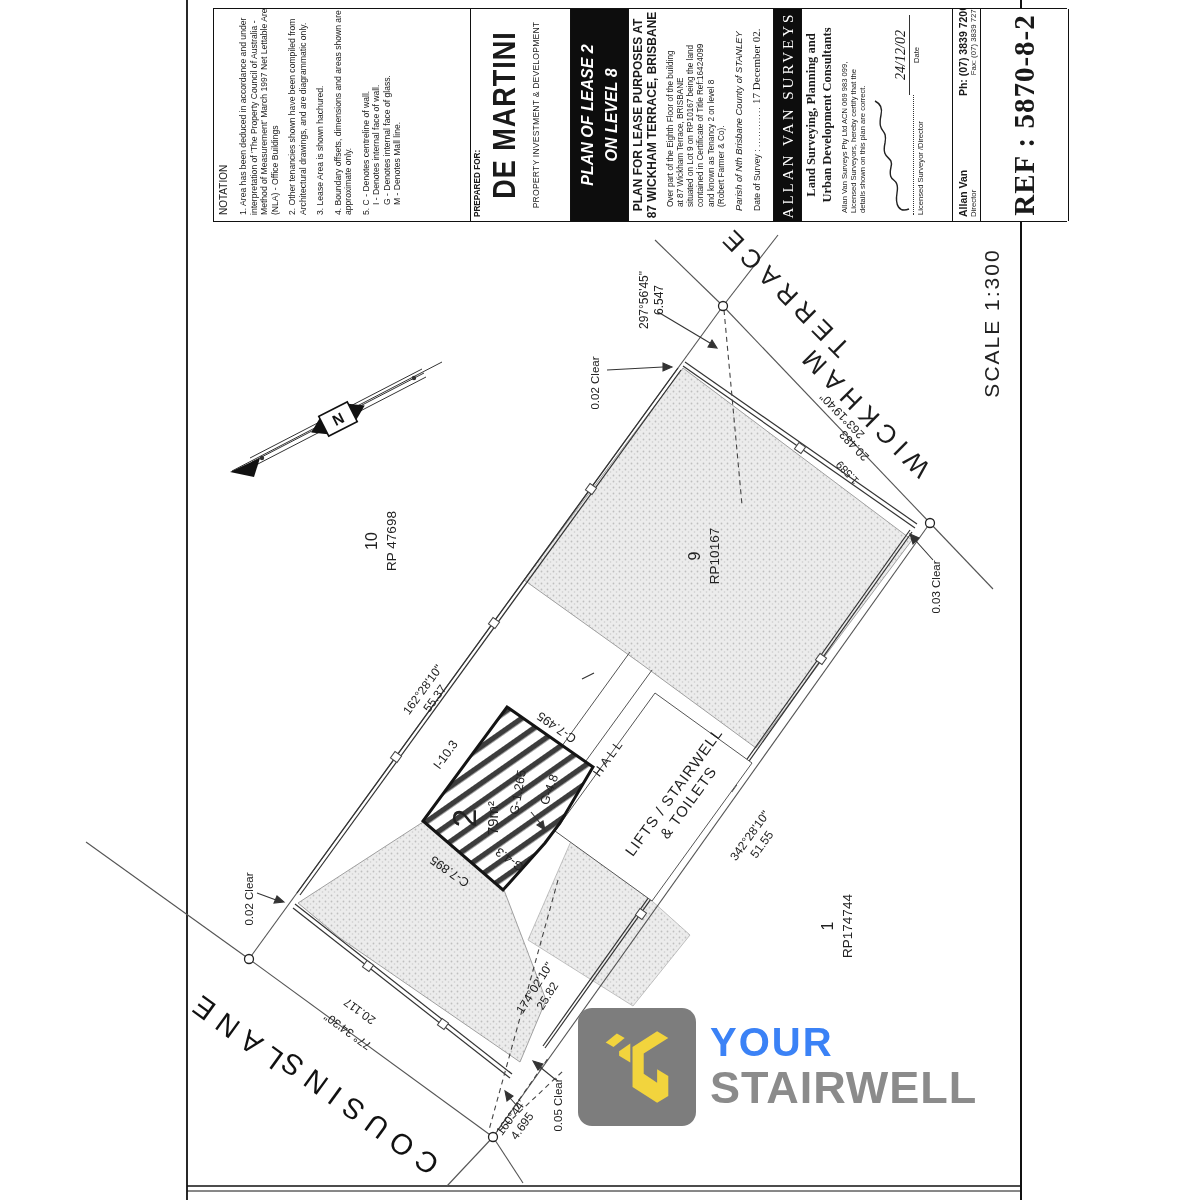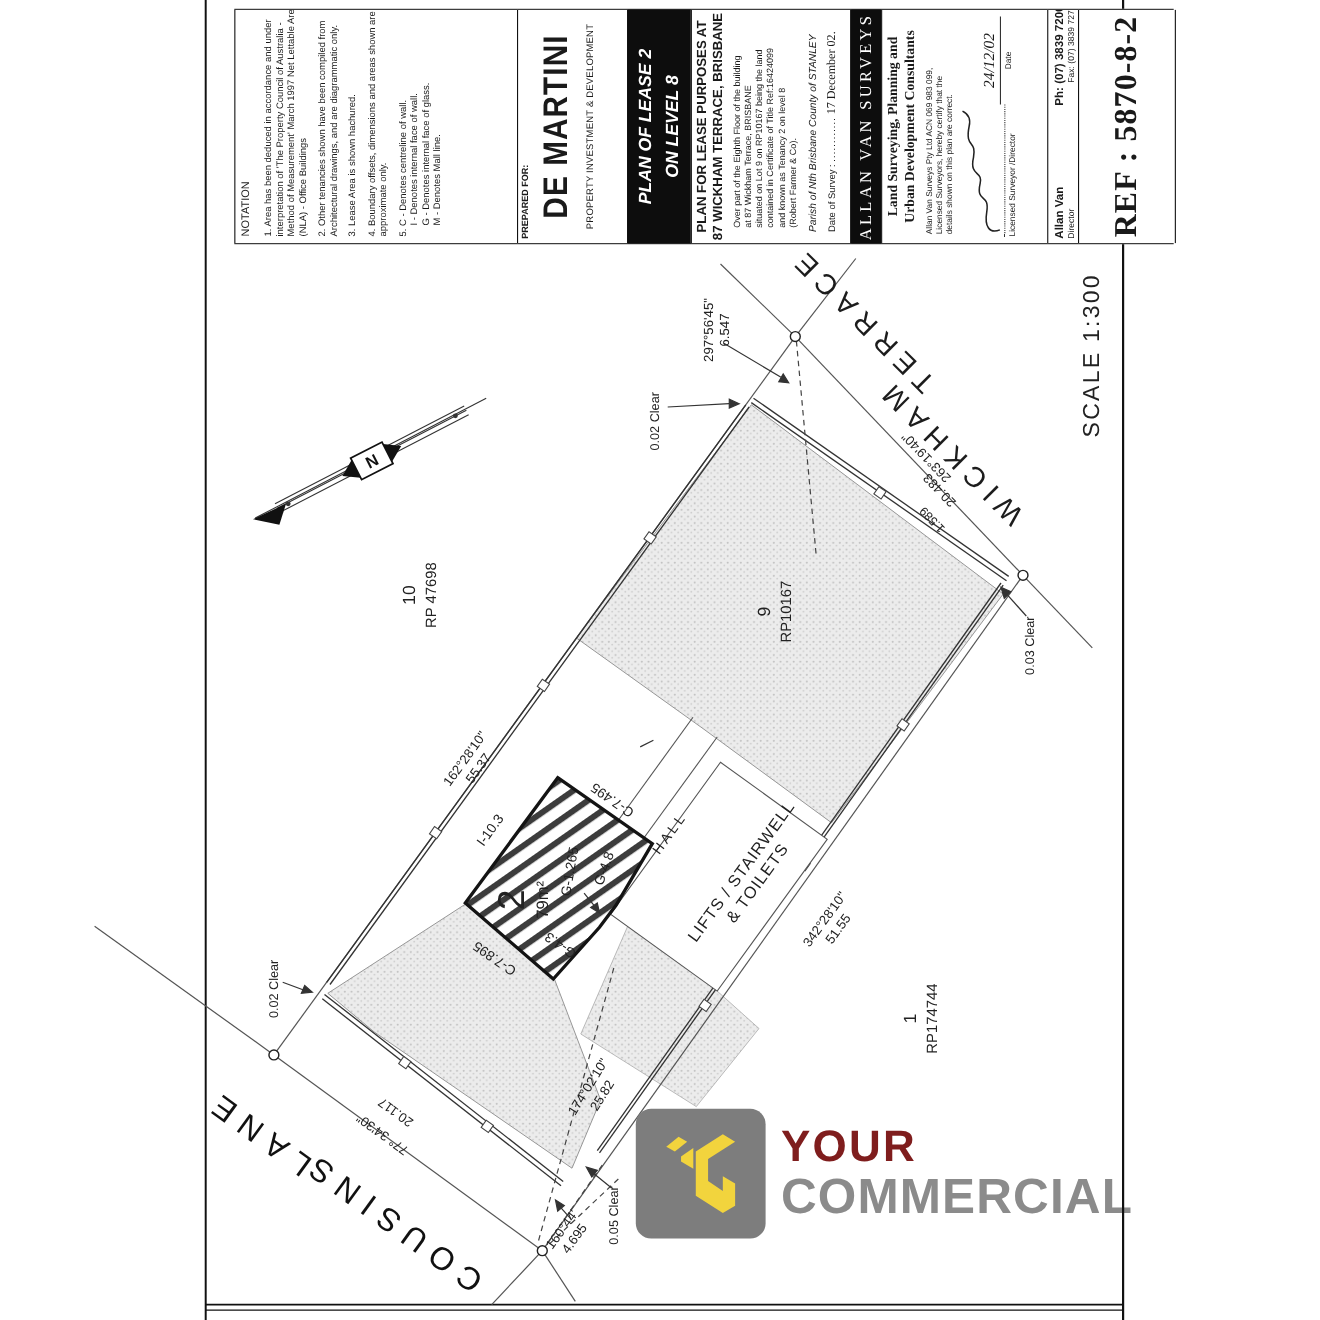--- a/index.html
+++ b/index.html
@@ -276,22 +276,22 @@
     <div class="sq" style="background: rgb(125, 125, 125);">
       <svg width="72" height="76" viewBox="0 0 64 68">
         <g class="mark">
           <polygon points="4,12 14,4 21,8 11,16" fill="#f2d43d"></polygon>
           <polygon points="50,2 60,8 38,22 38,40 50,48 50,36 60,42 60,60 50,66 28,52 28,16" fill="#f2d43d"></polygon>
           <polygon points="16,20 26,13 26,30 16,24" fill="#f2d43d"></polygon>
         </g>
       </svg>
     </div>
     <div class="words">
-      <div class="w1" style="color: #7f1d1d;">YOUR</div>
-      <div class="w2" style="color: rgb(139, 139, 139);">COMMERCIAL</div>
+      <div class="w1" style="color: #3b82f6;">YOUR</div>
+      <div class="w2" style="color: rgb(139, 139, 139);">STAIRWELL</div>
     </div>
   </div>
 
   <svg class="border-overlay" width="1200" height="1200" viewBox="0 0 1200 1200">
     <line x1="1021" y1="0" x2="1021" y2="1200" stroke="#111" stroke-width="2"></line>
   </svg>
 
   <div class="strip">
 
     <div class="tbox" style="left:0;width:257px;">

